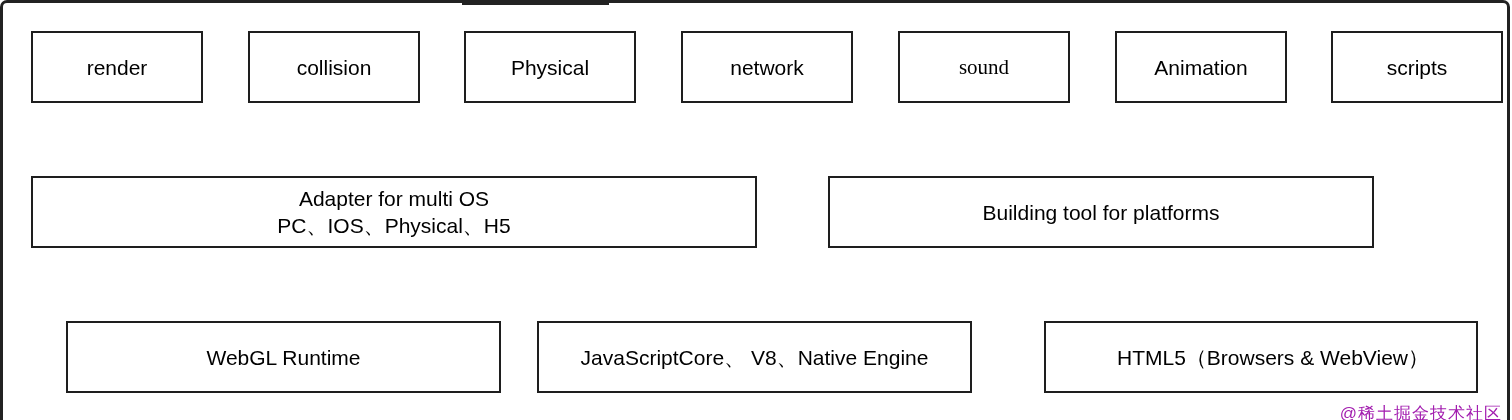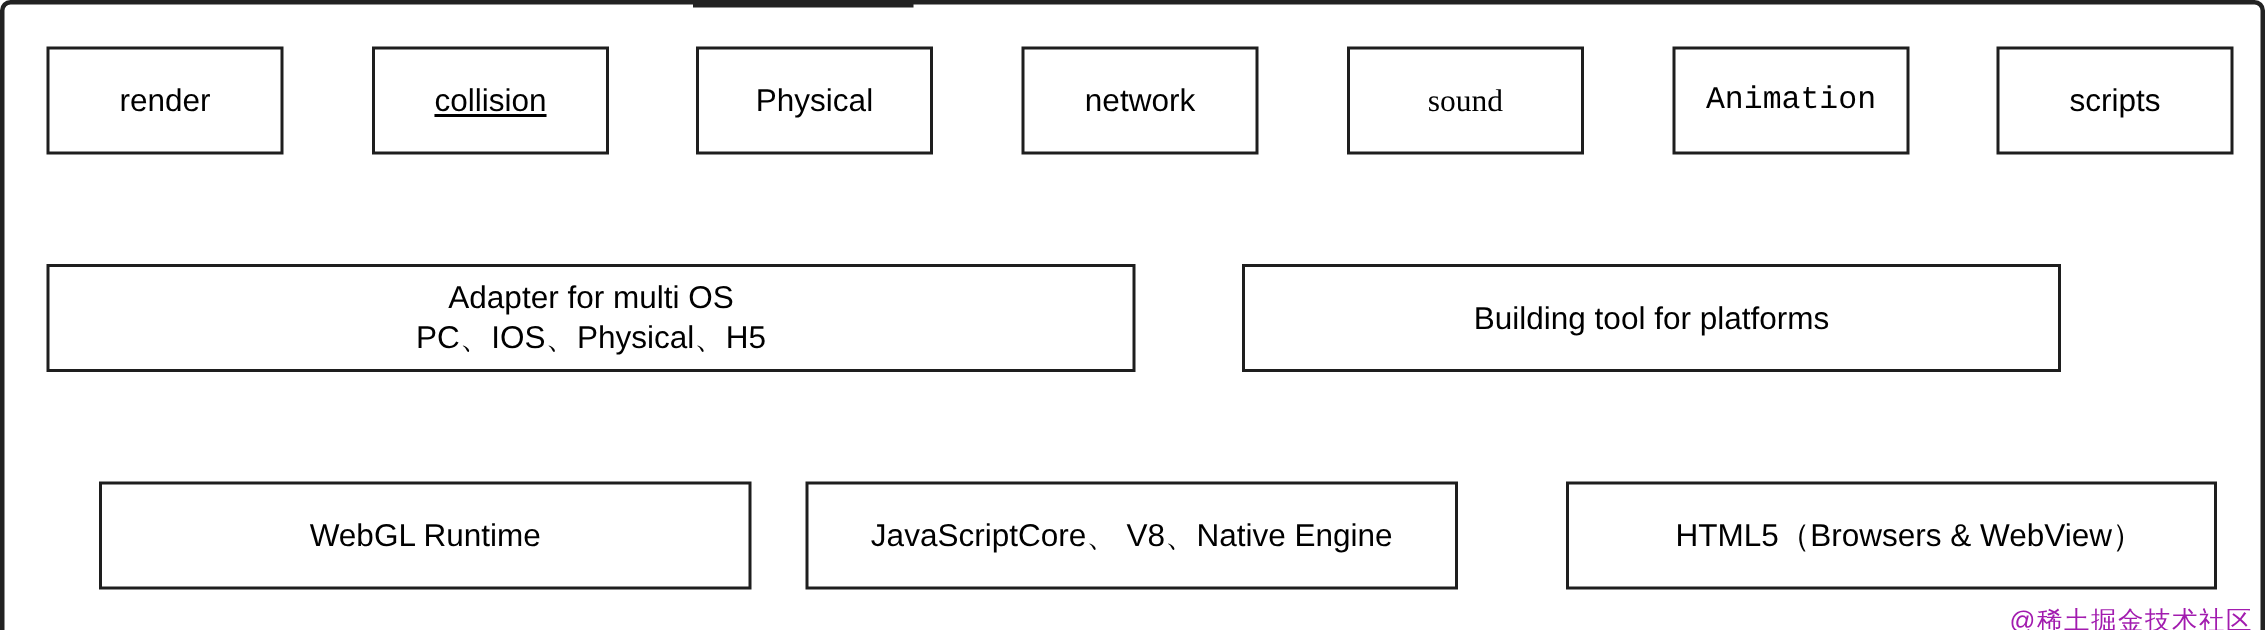--- a/index.html
+++ b/index.html
@@ -44,27 +44,27 @@
     display: flex;
     flex-direction: column;
     align-items: center;
     justify-content: center;
     text-align: center;
     font-size: 21px;
     line-height: 27px;
     white-space: nowrap;
   }
   
-  .row-top .box { top: 31px; height: 72px; width: 158px; }
+  .row-top .box { top: 31px; height: 72px; width: 172px; }
   .pos-t0 { left: 31px; }
-  .pos-t1 { left: 248px; text-decoration: underline; }
+  .pos-t1 { left: 248px; }
   .pos-t2 { left: 464px; }
   .pos-t3 { left: 681px; }
   .pos-t4 { left: 898px; font-family: Liberation Serif, serif; }
-  .pos-t5 { left: 1115px; font-family: Liberation Mono, monospace; }
+  .pos-t5 { left: 1115px; }
   .pos-t6 { left: 1331px; }
   
   .row-mid .box { top: 176px; height: 72px; }
   .pos-adapter  { left: 31px;  width: 726px; }
   .pos-building { left: 828px; width: 546px; }
   
   .row-bottom .box { top: 321px; height: 72px; }
   .pos-b0 { left: 31px;   width: 435px; margin-left: 35px; }
   .pos-b1 { left: 537px;  width: 435px; }
   .pos-b2 { left: 1044px; width: 434px; padding-left: 24px; }

